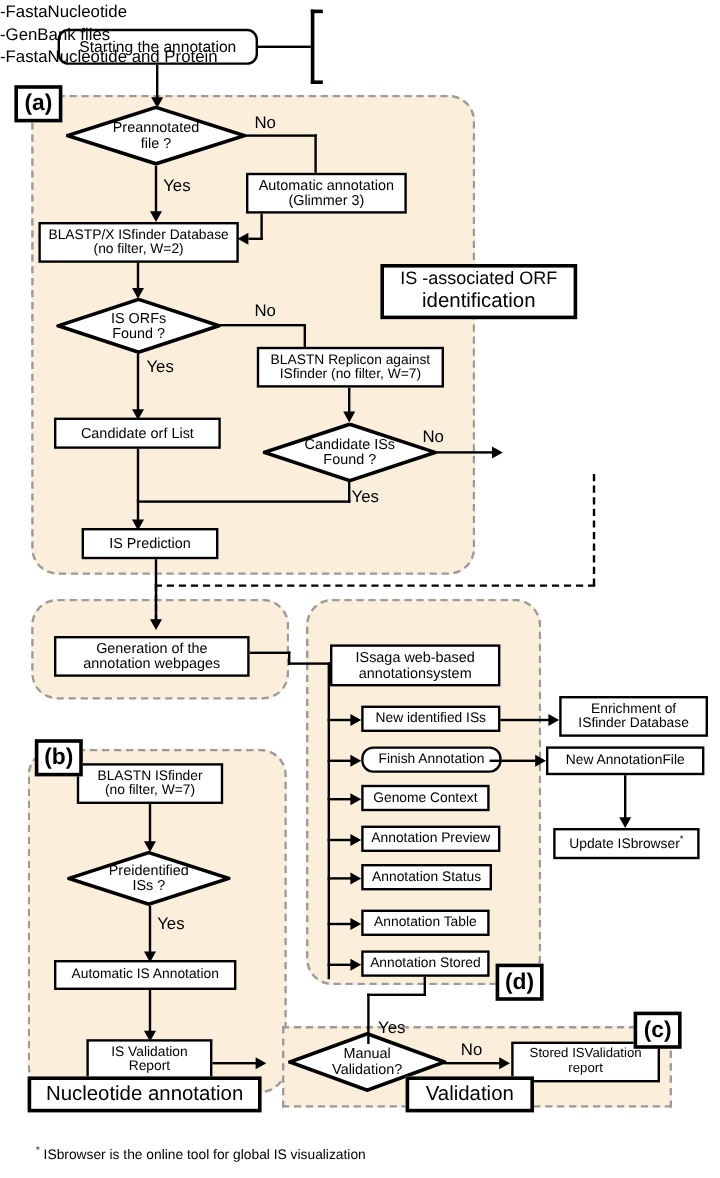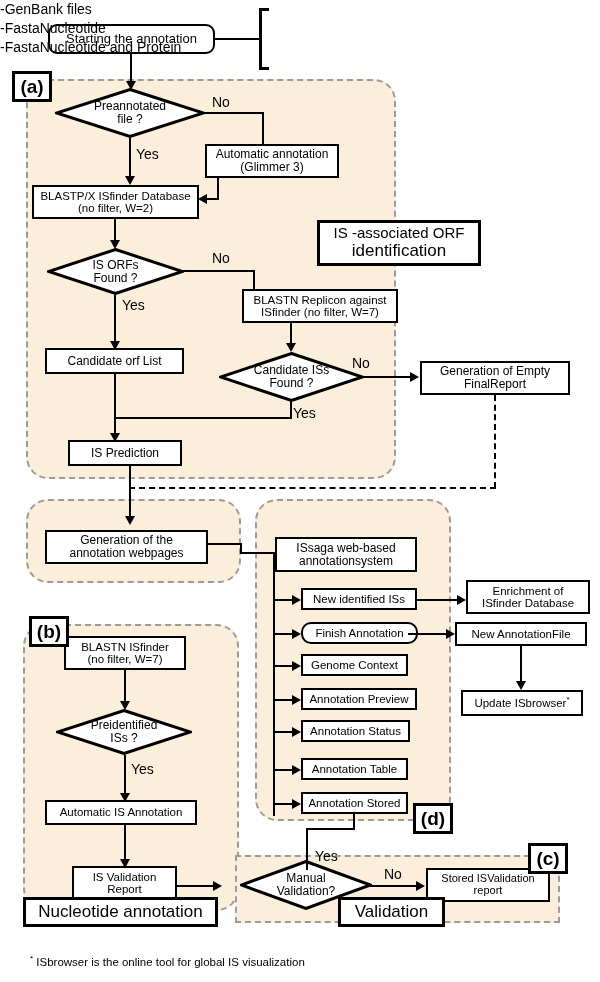--- a/index.html
+++ b/index.html
@@ -138,22 +138,22 @@
 
   <div class="panel sq" style="left:235px;top:855px;width:325px;height:68px;"></div>
 
   <div class="box rounded" style="left:48px;top:24px;width:167px;height:30px;font-size:13px;">Starting the annotation</div>
 
   <div class="ln lnh" style="left:215px;top:38px;width:44px;"></div>
   <div class="bracket" style="left:259px;top:8px;width:10px;height:62px;"></div>
 
   <div class="inputlist">
     <div style="position:absolute;left:0;top:0;white-space:nowrap;">
+      <div>-FastaNucleotide</div>
       <div>-GenBank files</div>
-      <div>-FastaNucleotide</div>
       <div>-FastaNucleotide and Protein</div>
     </div>
   </div>
 
   <div class="ln lnv" style="left:130px;top:54px;height:29px;"></div>
   <div class="arrow ar-down" style="left:126px;top:81px;"></div>
 
   <div class="tag" style="left:12px;top:71px;width:40px;height:31px;">(a)</div>
 
   <div class="diamond" style="left:55px;top:88px;width:150px;height:50px;">
@@ -202,21 +202,21 @@
     <div class="dtext">
       <span>IS ORFs</span><br>
       <span>Found ?</span>
     </div>
   </div>
 
   <div class="lbl" style="left:212px;top:250px;">No</div>
   <div class="ln lnh" style="left:183px;top:270px;width:72px;"></div>
   <div class="ln lnv" style="left:253px;top:270px;height:20px;"></div>
 
-  <div class="box" style="left:214px;top:289px;width:156px;height:34px;font-size:11.5px;margin-left:28px;">
+  <div class="box" style="left:214px;top:289px;width:156px;height:34px;font-size:11.5px;">
     <div>
       <span>BLASTN Replicon against</span><br>
       <span>ISfinder (no filter, W=7)</span>
     </div>
   </div>
 
   <div class="ln lnv" style="left:290px;top:323px;height:22px;"></div>
   <div class="arrow ar-down" style="left:286px;top:343px;"></div>
 
   <div class="lbl" style="left:122px;top:297px;">Yes</div>
@@ -232,26 +232,20 @@
     <div class="dtext">
       <span>Candidate ISs</span><br>
       <span>Found ?</span>
     </div>
   </div>
 
   <div class="lbl" style="left:352px;top:355px;">No</div>
   <div class="ln lnh" style="left:362px;top:376px;width:50px;"></div>
   <div class="arrow ar-right" style="left:410px;top:372px;"></div>
 
-  <div class="box" style="left:420px;top:361px;width:150px;height:34px;">
-    <div>
-      <span>Generation of Empty</span><br>
-      <span>FinalReport</span>
-    </div>
-  </div>
 
   <div class="ln dash-v" style="left:494px;top:395px;height:93px;"></div>
   <div class="ln dash-h" style="left:129px;top:487px;width:367px;"></div>
   <div class="ln dash-v" style="left:129px;top:487px;height:31px;"></div>
   <div class="arrow ar-down" style="left:125px;top:516px;"></div>
 
   <div class="lbl" style="left:293px;top:405px;">Yes</div>
   <div class="ln lnv" style="left:290px;top:400px;height:19px;"></div>
   <div class="ln lnh" style="left:114px;top:417px;width:178px;"></div>
 

